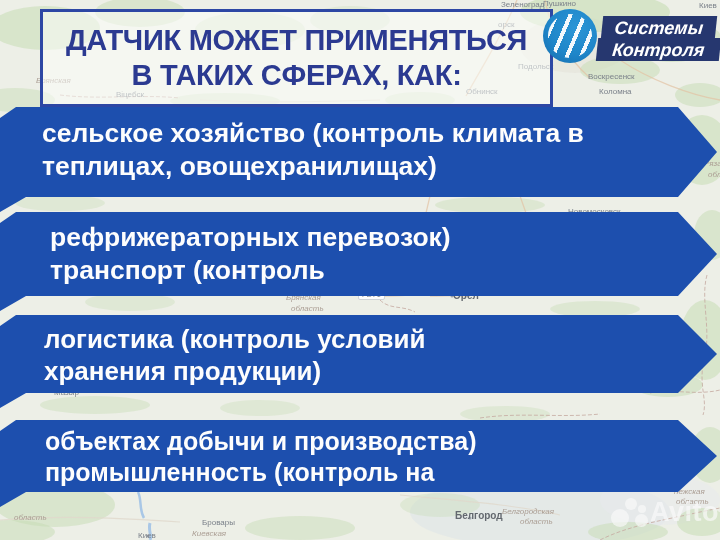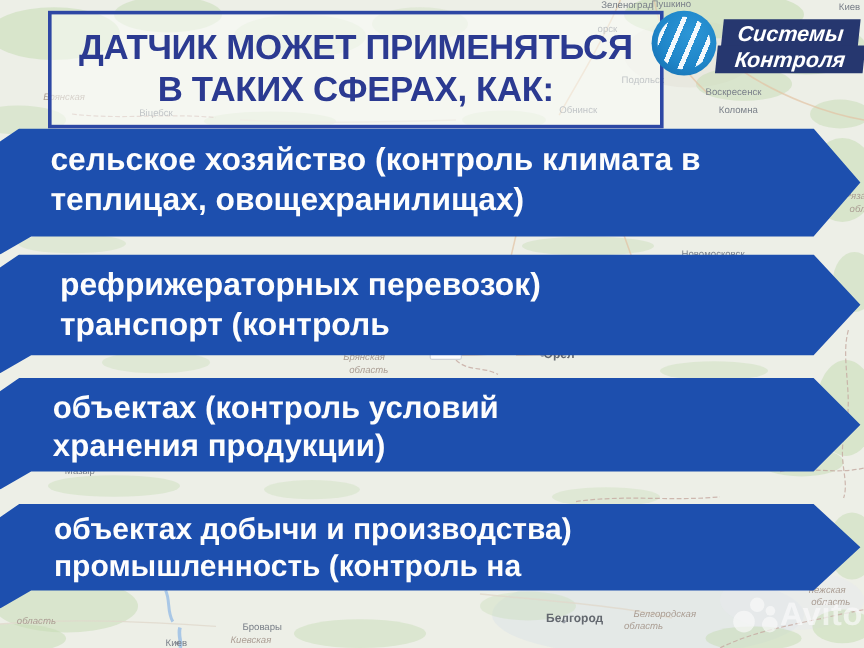--- a/index.html
+++ b/index.html
@@ -154,21 +154,21 @@
     <span class="ml ml-big" style="left: 453px; top: 291px;">Орёл</span>
     <span class="ml ml-region" style="left: 286px; top: 294px;">Брянская</span>
     <span class="ml ml-region" style="left: 291px; top: 305px;">область</span>
     <span class="ml ml-city" style="left: 58px; top: 286px;">Бабруйск</span>
     <span class="ml ml-city" style="left: 54px; top: 389px;">Мазыр</span>
     <span class="ml ml-region" style="left: 704px; top: 160px;">Рязан</span>
     <span class="ml ml-region" style="left: 708px; top: 171px;">обл</span>
     <span class="ml ml-region" style="left: 674px; top: 488px;">нежская</span>
     <span class="ml ml-region" style="left: 676px; top: 498px;">область</span>
     <span class="ml ml-big" style="left: 455px; top: 511px;">Белгород</span>
-    <span class="ml ml-region" style="left: 502px; top: 508px; margin-left: 26px;">Белгородская</span>
+    <span class="ml ml-region" style="left: 502px; top: 508px;">Белгородская</span>
     <span class="ml ml-region" style="left: 520px; top: 518px;">область</span>
     <span class="ml ml-region" style="left: 8px; top: 504px; margin-top: 41px;">Житомирская</span>
     <span class="ml ml-region" style="left: 14px; top: 514px;">область</span>
     <span class="ml ml-city" style="left: 156px; top: 519px; padding-left: 46px;">Бровары</span>
     <span class="ml ml-city" style="left: 138px; top: 532px;">Киев</span>
     <span class="ml ml-region" style="left: 192px; top: 530px;">Киевская</span>
   </div>
 <span class="route-badge">РЕФ1</span>
 
 <div id="title-box">
@@ -206,21 +206,21 @@
     <div>рефрижераторных перевозок)</div>
     <div>транспорт (контроль</div>
   </div>
 </div>
 
 <div class="banner" id="banner-3">
   <svg width="720" height="93" viewBox="0 0 720 93">
     <polygon class="b-poly" points="16,0 678,0 717,39 678,78 26,78 0,93 0,11"></polygon>
   </svg>
   <div class="banner-text">
-    <div>объектах (контроль условий</div>
+    <div>логистика (контроль условий</div>
     <div>хранения продукции)</div>
   </div>
 </div>
 
 <div class="banner" id="banner-4">
   <svg width="720" height="87" viewBox="0 0 720 87">
     <polygon class="b-poly" points="16,0 678,0 717,36 678,72 26,72 0,87 0,11"></polygon>
   </svg>
   <div class="banner-text">
     <div>объектах добычи и производства)</div>

